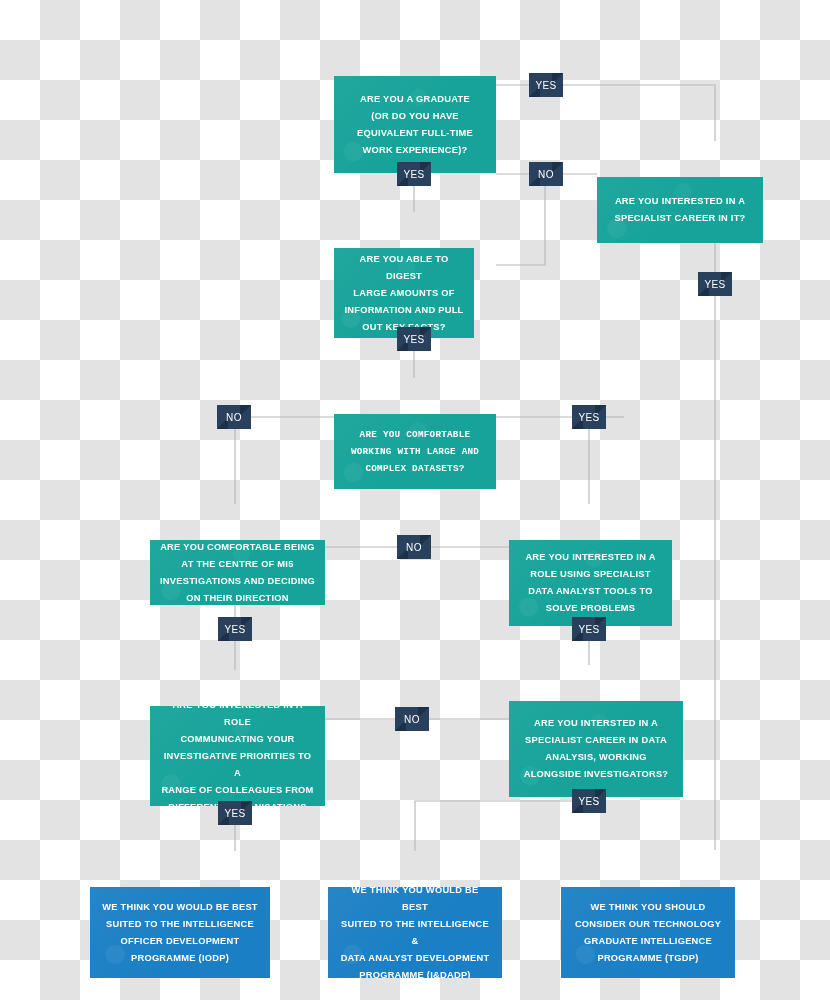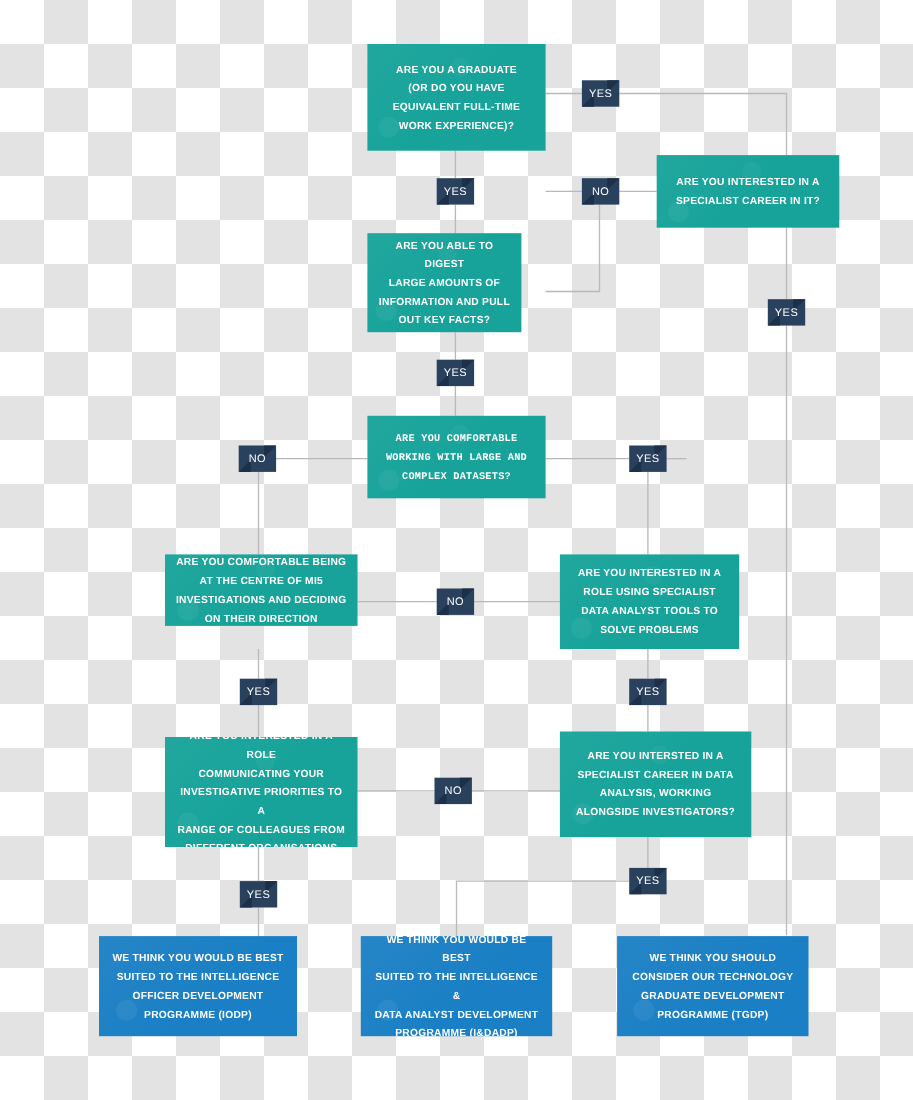--- a/index.html
+++ b/index.html
@@ -39,20 +39,21 @@
     align-items: center;
     justify-content: center;
     text-align: center;
     color: #ffffff;
     font-weight: bold;
     font-size: 9.3px;
     line-height: 17px;
     letter-spacing: 0.25px;
     padding: 4px 10px;
     overflow: hidden;
+    margin-top: 36px;
   }
   .node .txt {
     display: block;
     white-space: pre-line;
   }
   .node.teal {
     background: #17a39a;
     background-image:
       linear-gradient(135deg, rgba(255,255,255,0.045) 0%, rgba(255,255,255,0) 55%),
       radial-gradient(circle at 12% 78%, rgba(255,255,255,0.05) 0 9px, rgba(255,255,255,0) 10px),
@@ -218,21 +219,21 @@
   <div class="node blue" style="left:328px; top:851px; width:174px; height:91px;">
     <span class="txt">WE THINK YOU WOULD BE BEST
 SUITED TO THE INTELLIGENCE &amp;
 DATA ANALYST DEVELOPMENT
 PROGRAMME (I&amp;DADP)</span>
   </div>
 
   <div class="node blue" style="left:561px; top:851px; width:174px; height:91px;">
     <span class="txt">WE THINK YOU SHOULD
 CONSIDER OUR TECHNOLOGY
-GRADUATE DEVELOPMENT
+GRADUATE INTELLIGENCE
 PROGRAMME (TGDP)</span>
   </div>
 
   <div class="badge" style="left:529px; top:73px;">
     <span class="lbl">YES</span>
   </div>
 
   <div class="badge" style="left:397px; top:162px;">
     <span class="lbl">YES</span>
   </div>

